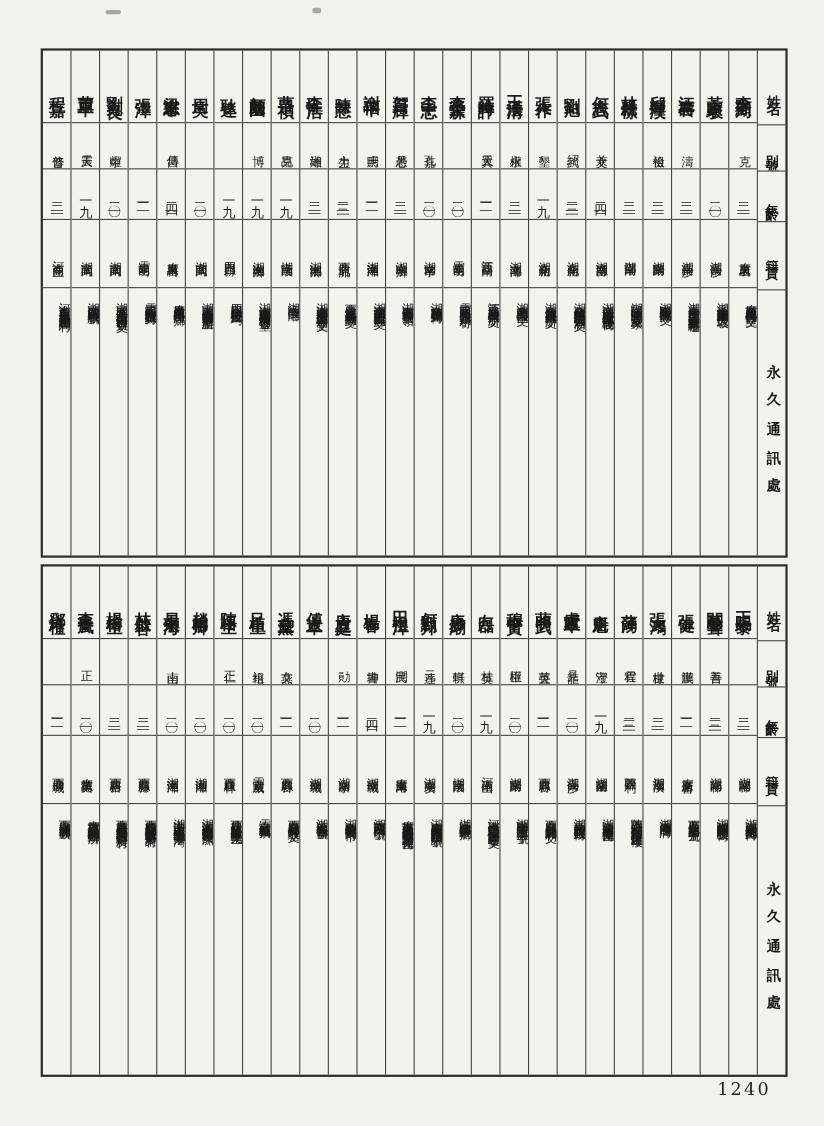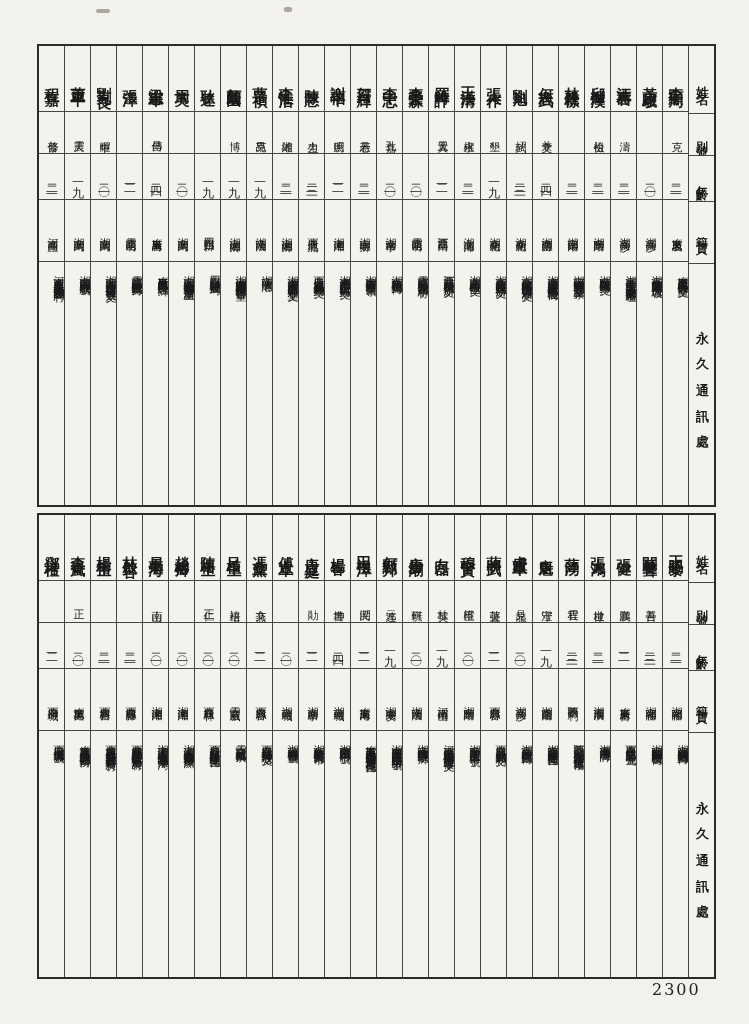--- a/index.html
+++ b/index.html
@@ -420,14 +420,14 @@
       </div>
       <div class="col hdr">
         <div class="cell name">姓名</div>
         <div class="cell alias">別號</div>
         <div class="cell age">年齡</div>
         <div class="cell origin">籍貫</div>
         <div class="cell address">永久通訊處</div>
       </div>
     </section>
 
-  <div class="page-number">2300</div>
+  <div class="page-number">1240</div>
 </div>
 
 </body></html>

